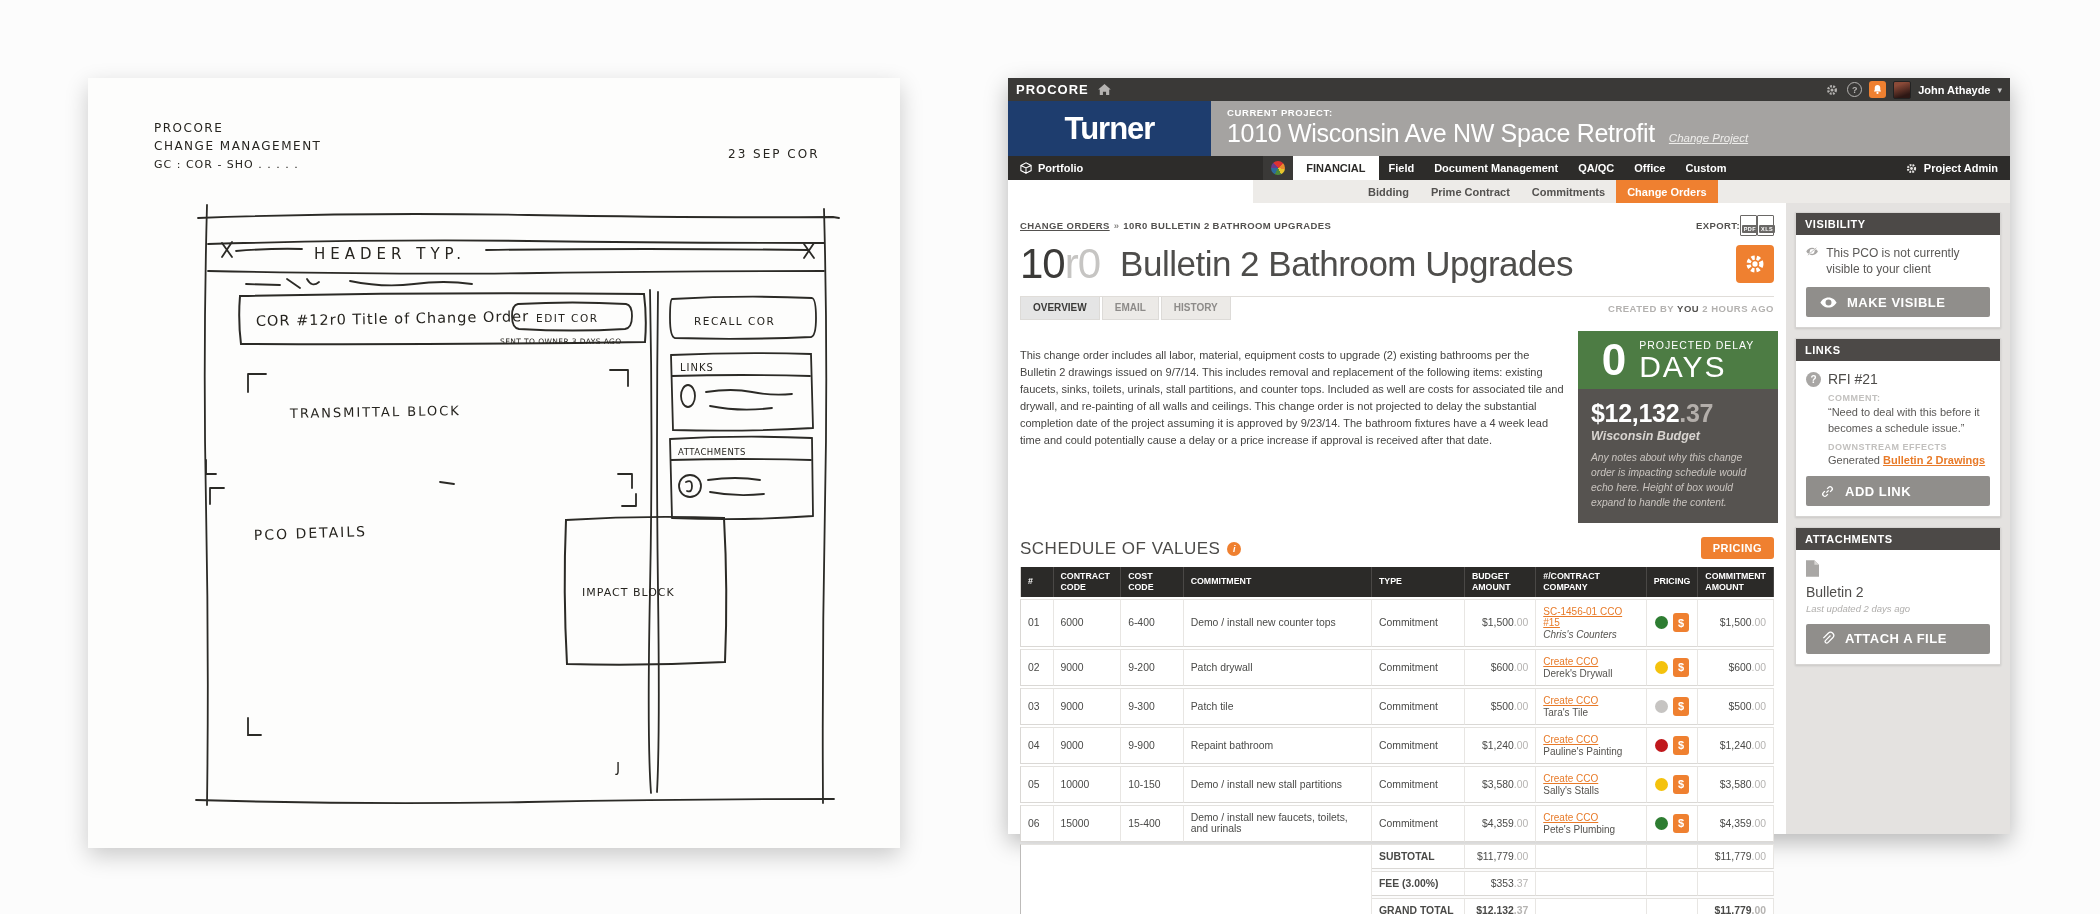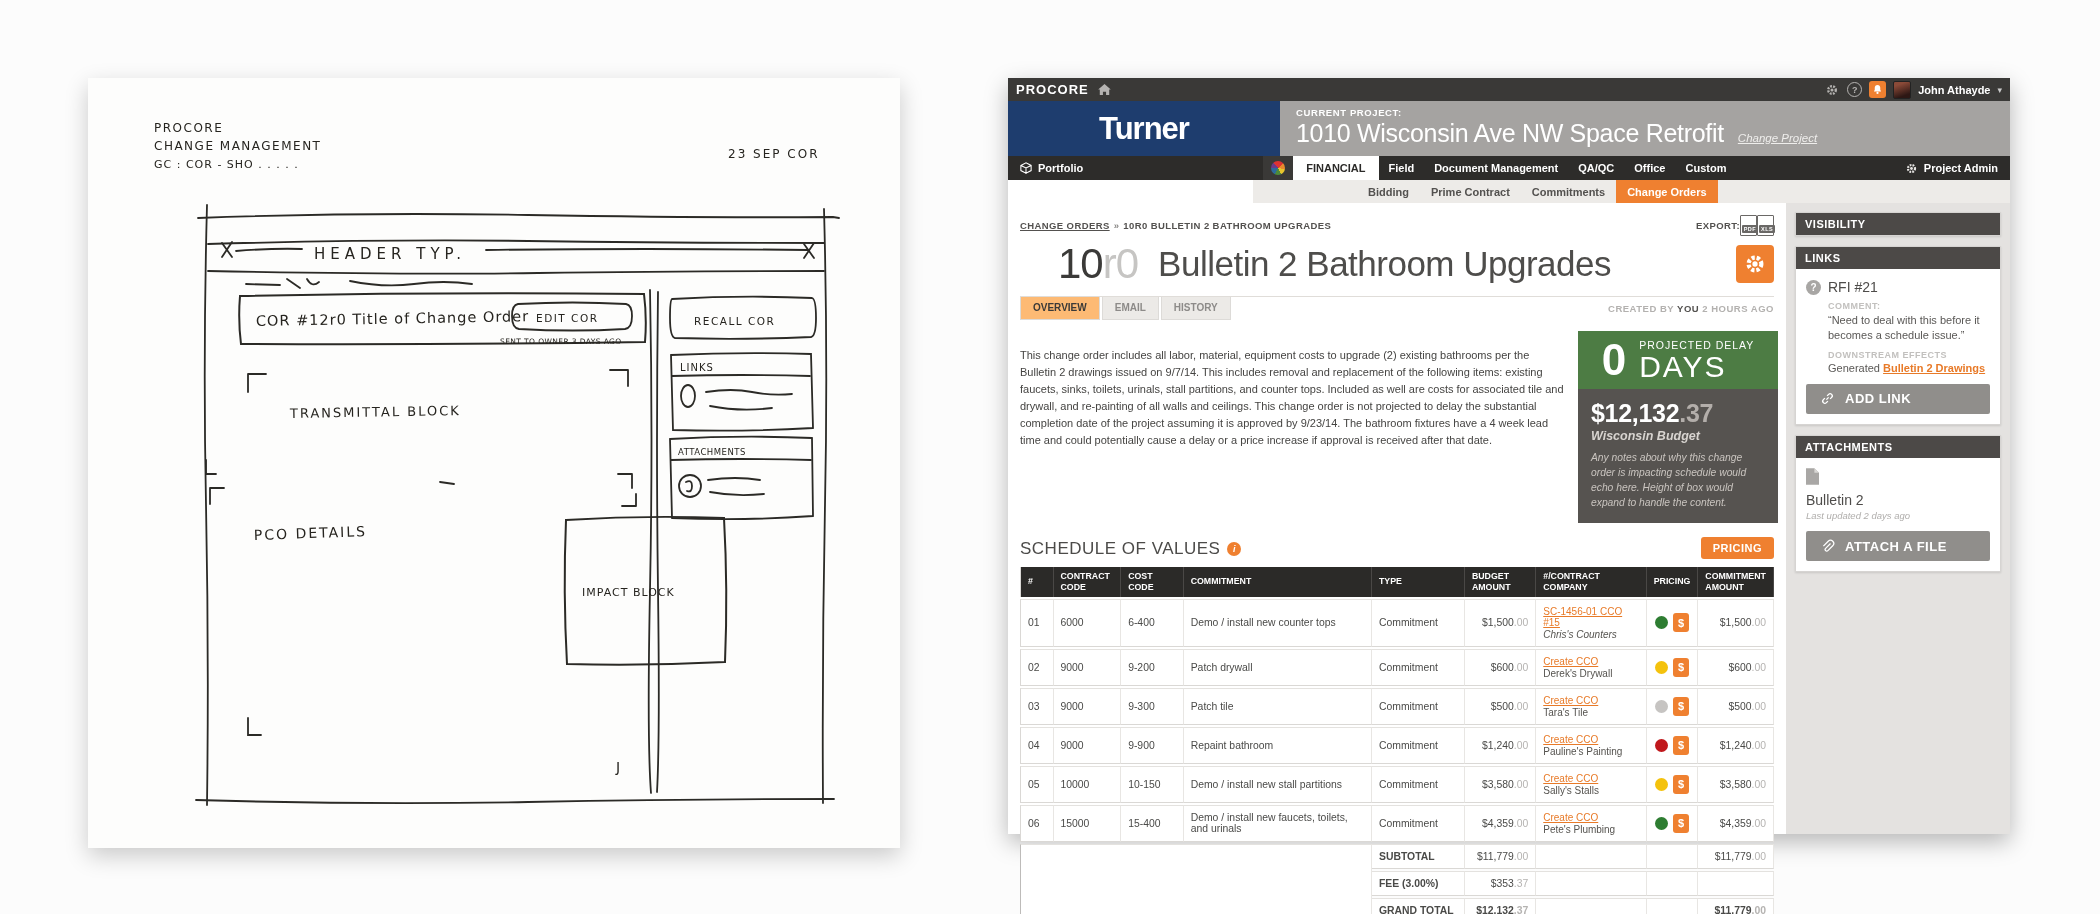--- a/index.html
+++ b/index.html
@@ -18,21 +18,21 @@
   .top-right{margin-left:auto;display:flex;align-items:center;gap:7px;}
   .tb-icon{width:16px;height:16px;display:flex;align-items:center;justify-content:center;color:#b5b3b1;}
   .qmark{width:13px;height:13px;border:1.5px solid #b5b3b1;border-radius:50%;color:#b5b3b1;
          font-size:9px;font-weight:700;display:flex;align-items:center;justify-content:center;}
   .bellbox{width:17px;height:17px;border-radius:3px;display:flex;align-items:center;justify-content:center;}
   .avatar{width:16px;height:16px;border-radius:2px;background:linear-gradient(160deg,#8a4a38 20%,#2d1714 80%);border:1px solid #222;}
   .username{color:#fff;font-size:11px;font-weight:700;}
   .caret{color:#ccc;font-size:9px;}
   
   .brandrow{height:55px;display:flex;flex:none;}
-  .turner{width:272px;background:#1e3d6e;color:#fff;display:flex;align-items:center;justify-content:center;
+  .turner{width:203px;background:#1e3d6e;color:#fff;display:flex;align-items:center;justify-content:center;
           font-weight:700;font-size:31px;letter-spacing:-1px;}
   .projbar{flex:1;background:#a5a3a1;color:#fff;padding:6px 0 0 16px;}
   .projlabel{font-size:9.5px;font-weight:700;letter-spacing:.6px;}
   .projline{display:flex;align-items:baseline;gap:14px;}
   .projname{font-size:25px;font-weight:300;letter-spacing:-.3px;margin-top:1px;}
   .changeproj{font-size:11.5px;font-style:italic;color:#efeeec;text-decoration:underline;}
   
   .navrow{height:24px;background:#2d2c2a;display:flex;align-items:stretch;color:#fff;flex:none;font-size:11px;font-weight:700;}
   .portfolio{display:flex;align-items:center;gap:6px;padding:5px 12px;}
   .navtabs{display:flex;align-items:stretch;margin-left:168px;}
@@ -52,30 +52,30 @@
   .main{width:778px;padding:0 12px;box-sizing:border-box;flex:none;}
   .crumbrow{margin-top:12px;display:flex;align-items:center;font-size:9.5px;font-weight:700;color:#53514f;letter-spacing:.4px;}
   .crumb-link{text-decoration:underline;}
   .crumb-sep{margin:0 4px;color:#8a8886;}
   .exportrow{margin-left:auto;display:flex;align-items:center;}
   .doc-ic{width:15px;height:19px;background:#fff;border:1.5px solid #6a6866;border-radius:1px;position:relative;}
   .doc-ic i{position:absolute;right:-2px;bottom:2px;font-style:normal;background:#6a6866;color:#fff;
             font-size:5.5px;font-weight:700;padding:1px 2px;border-radius:1px;}
   .titlerow{margin-top:4px;display:flex;align-items:center;}
   .rev{font-size:42px;letter-spacing:-1px;}
-  .rev .n{color:#3b3a38;font-weight:500;margin-left:38px;}
+  .rev .n{color:#3b3a38;font-weight:500;}
   .rev .r{color:#c6c5c3;font-weight:300;}
   .pagetitle{font-size:35px;font-weight:300;color:#4e4d4b;margin-left:20px;letter-spacing:-.5px;}
   .gearbtn{margin-left:auto;width:38px;height:38px;background:#ef8030;border-radius:4px;
            display:flex;align-items:center;justify-content:center;color:#fff;}
   .rule{border-top:1px solid #e0ddd9;margin-top:8px;}
   .tabsrow{display:flex;align-items:center;height:22px;}
   .ptab{height:100%;display:flex;align-items:center;padding:0 12px;font-size:10px;font-weight:700;
         background:#eceae7;color:#8d8b89;border:1px solid #dddbd8;border-top:none;margin-right:2px;}
-  .ptab.active{background:#fdba74;color:#3b3a38;}
+  .ptab.active{background:#e5e5e5;color:#3b3a38;}
   .createdby{margin-left:auto;font-size:9.5px;font-weight:700;color:#b3b1af;letter-spacing:.5px;}
   .createdby b{color:#53514f;}
   .ovw{display:flex;margin-top:12px;}
   .ovw-left{width:545px;flex:none;}
   .h2{font-size:18px;color:#3f3e3c;}
   .h2 .light{font-weight:300;}
   .h2 b{font-weight:700;}
   .body-p{margin-top:16px;font-size:11px;line-height:1.55;color:#454442;}
   .metric{margin-left:13px;width:200px;flex:none;}
   .delay{background:#4d7c44;color:#fff;display:flex;align-items:center;justify-content:center;gap:13px;padding:7px 6px;}
@@ -503,20 +503,36 @@
               <td class="money gtotal"><span>$11,779</span><span class="cents">.00</span></td>
             </tr>
           </tbody>
         </table>
       </div>
 
       <div class="sidebar">
 
         <div class="card">
           <div class="cardhead">VISIBILITY</div>
+          <div class="cardbody">
+            <div class="vis-line">
+              <svg width="18" height="13" viewBox="0 0 20 14">
+                  <path fill="#a8a6a4" d="M10 1C5.5 1 2 4 .5 7 2 10 5.5 13 10 13s8-3 9.5-6C18 4 14.5 1 10 1zm0 10a4 4 0 110-8 4 4 0 010 8z"></path>
+                  <line x1="3" y1="13" x2="17" y2="1" stroke="#fff" stroke-width="2.4"></line>
+                  <line x1="3" y1="13" x2="17" y2="1" stroke="#a8a6a4" stroke-width="1.2"></line>
+                </svg>
+              <span>This PCO is not currently visible to your client</span>
+            </div>
+            <div class="graybtn">
+              <svg width="17" height="11" viewBox="0 0 20 12">
+                  <path fill="#fff" d="M10 0C5.5 0 2 3 .5 6 2 9 5.5 12 10 12s8-3 9.5-6C18 3 14.5 0 10 0zm0 9.5A3.5 3.5 0 1110 2.5a3.5 3.5 0 010 7z"></path>
+                </svg>
+              <span>MAKE VISIBLE</span>
+            </div>
+          </div>
         </div>
 
         <div class="card">
           <div class="cardhead">LINKS</div>
           <div class="cardbody">
             <div class="rfi-line">
               <span class="qbadge">?</span>
               <span>RFI #21</span>
             </div>
             <div class="indent">

